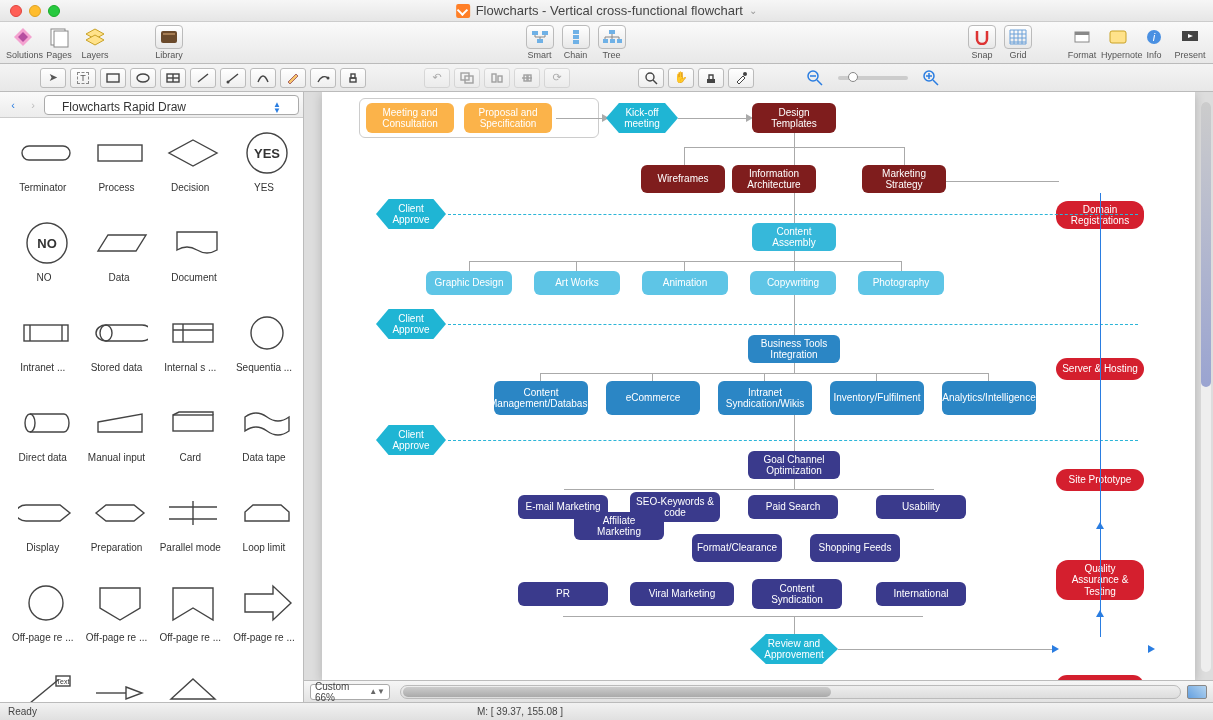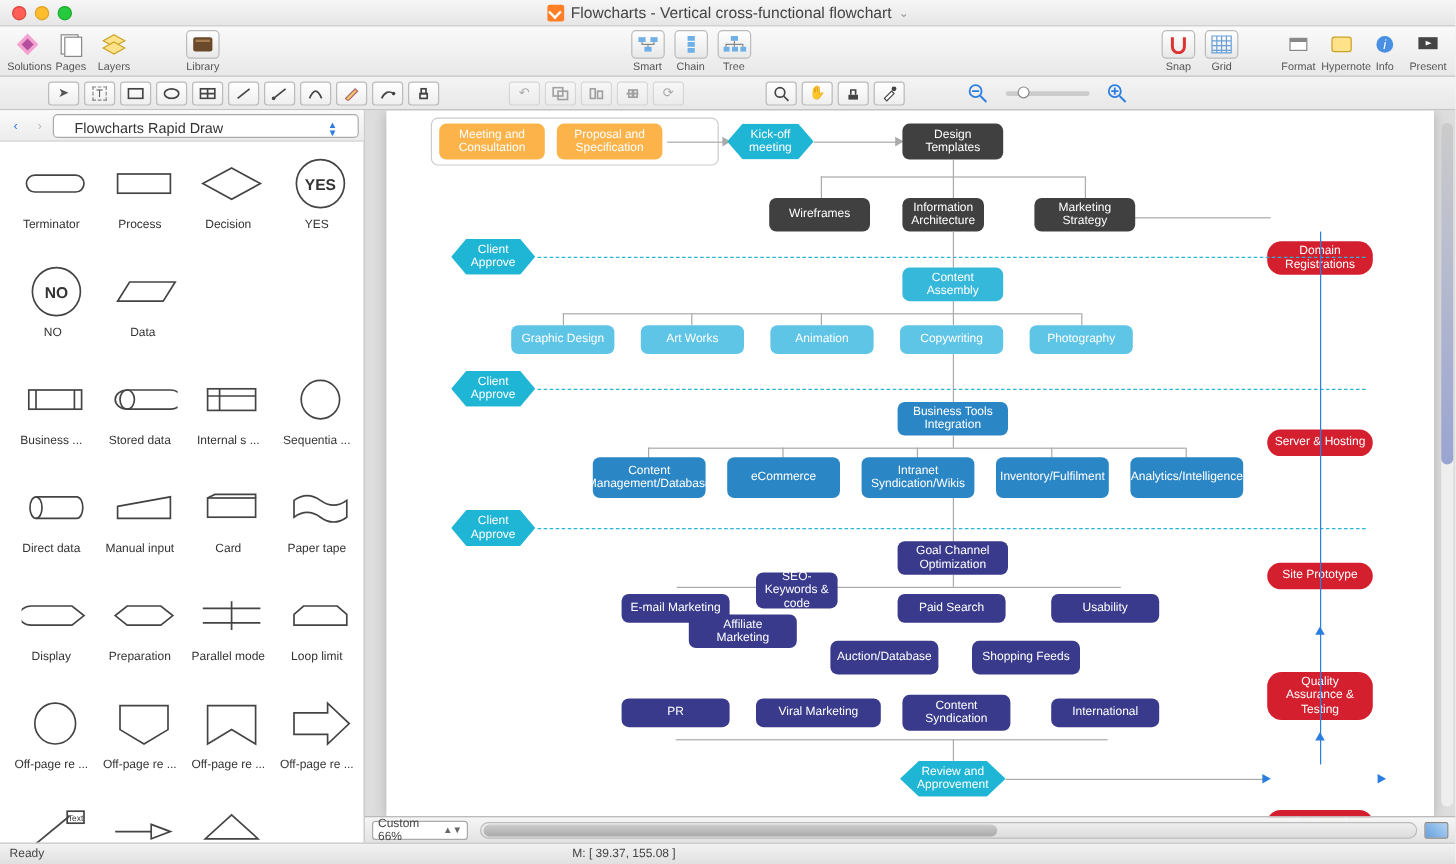--- a/index.html
+++ b/index.html
@@ -38,21 +38,21 @@
 .shapes-row { display: flex; }
 .shape-cell { width: 75px; height: 90px; display: flex; flex-direction: column; align-items: flex-end; justify-content: flex-start; cursor: pointer;}
 .shape-icon { width: 64px; height: 54px; display: flex; align-items: center; justify-content: center; }
 .shape-cell .lbl { font-size: 10px; color: #333; text-align: center; margin-top: 2px; white-space: nowrap; overflow:hidden; text-overflow:ellipsis; width:70px;}
 
 .canvas-wrap { flex:1; background: #ddd; position: relative; overflow: hidden; }
 .page-bg { position: absolute; left: 18px; top: 0; right: 18px; bottom: 22px; background: #fff; box-shadow: 0 2px 10px rgba(0,0,0,.2); }
 .canvas { position: absolute; inset: 0; }
 
 .node { position: absolute; display: flex; align-items: center; justify-content: center; text-align: center; color: #fff; font-size: 10px; line-height: 1.15; border-radius: 6px; padding: 4px 6px; }
-.node.orange { background: #404040; }
+.node.orange { background: #7f1d1d; }
 .node.orange.light { background: #fbb34a; }
 .node.cyan { background: #36b8da; }
 .node.ltblue { background: #5ec5e6; }
 .node.blue { background: #2b86c5; }
 .node.indigo { background: #3a3a8c; }
 .node.red { background: #d41f2e; margin-top: 36px; }
 .hex { clip-path: polygon(18% 0, 82% 0, 100% 50%, 82% 100%, 18% 100%, 0 50%); border-radius: 0; }
 .hex.cyanh { background: #1fb5d4; }
 .outline-box { position: absolute; border: 1px solid #ccc; border-radius: 6px; }
 
@@ -368,31 +368,39 @@
             <div class="lbl">NO</div>
           </div>
           <div class="shape-cell">
             <div class="shape-icon">
               <svg width="56" height="30">
                 <polygon points="14,7 52,7 42,23 4,23" class="shp"></polygon>
               </svg>
             </div>
             <div class="lbl">Data</div>
           </div>
+          <div class="shape-cell">
+            <div class="shape-icon">
+              <svg width="56" height="34">
+                <path d="M8 6h40v18q-10 6-20 0t-20 0z" class="shp"></path>
+              </svg>
+            </div>
+            <div class="lbl">Document</div>
+          </div>
         </div>
         <div class="shapes-row">
           <div class="shape-cell">
             <div class="shape-icon">
               <svg width="56" height="30">
                 <rect x="6" y="7" width="44" height="16" class="shp"></rect>
                 <line x1="12" y1="7" x2="12" y2="23" class="shp"></line>
                 <line x1="44" y1="7" x2="44" y2="23" class="shp"></line>
               </svg>
             </div>
-            <div class="lbl">Business ...</div>
+            <div class="lbl">Intranet ...</div>
           </div>
           <div class="shape-cell">
             <div class="shape-icon">
               <svg width="56" height="30">
                 <path d="M14 7h36a10 8 0 0 1 0 16H14a10 8 0 0 1 0-16z" class="shp"></path>
                 <ellipse cx="14" cy="15" rx="6" ry="8" class="shp"></ellipse>
               </svg>
             </div>
             <div class="lbl">Stored data</div>
           </div>
@@ -441,21 +449,21 @@
               </svg>
             </div>
             <div class="lbl">Card</div>
           </div>
           <div class="shape-cell">
             <div class="shape-icon">
               <svg width="56" height="32">
                 <path d="M6 10q11-8 22 0t22 0v14q-11 8-22 0t-22 0z" class="shp"></path>
               </svg>
             </div>
-            <div class="lbl">Paper tape</div>
+            <div class="lbl">Data tape</div>
           </div>
         </div>
         <div class="shapes-row">
           <div class="shape-cell">
             <div class="shape-icon">
               <svg width="56" height="30">
                 <path d="M8 7h34l10 8-10 8H8a10 8 0 0 1 0-16z" class="shp"></path>
               </svg>
             </div>
             <div class="lbl">Display</div>
@@ -576,21 +584,21 @@
       <div class="node orange" style="left:448px;top:11px;width:84px;height:30px">Design Templates</div>
 
       <div class="conn v" style="left:490px;top:41px;height:14px"></div>
       <div class="conn h" style="left:380px;top:55px;width:220px"></div>
       <div class="conn v" style="left:380px;top:55px;height:18px"></div>
       <div class="conn v" style="left:490px;top:55px;height:18px"></div>
       <div class="conn v" style="left:600px;top:55px;height:18px"></div>
       <div class="conn h" style="left:635px;top:89px;width:120px"></div>
 
       <div class="node orange" style="left:337px;top:73px;width:84px;height:28px">Wireframes</div>
-      <div class="node orange" style="left:448px;top:73px;width:68px;height:28px">Information Architecture</div>
+      <div class="node orange" style="left:428px;top:73px;width:84px;height:28px">Information Architecture</div>
       <div class="node orange" style="left:558px;top:73px;width:84px;height:28px">Marketing Strategy</div>
       <div class="node red" style="left:752px;top:73px;width:88px;height:28px;border-radius:12px">Domain Registrations</div>
 
       <div class="node hex cyanh" style="left:72px;top:107px;width:70px;height:30px">Client Approve</div>
       <div class="dashed-line" style="left:144px;top:122px;width:690px"></div>
 
       <div class="conn v" style="left:490px;top:101px;height:30px"></div>
       <div class="node cyan" style="left:448px;top:131px;width:84px;height:28px">Content Assembly</div>
 
       <div class="conn v" style="left:490px;top:159px;height:10px"></div>
@@ -632,26 +640,26 @@
       <div class="dashed-line" style="left:144px;top:348px;width:690px"></div>
       <div class="node red" style="left:752px;top:341px;width:88px;height:22px;border-radius:12px">Site Prototype</div>
 
       <div class="conn v" style="left:490px;top:323px;height:36px"></div>
       <div class="node indigo" style="left:444px;top:359px;width:92px;height:28px">Goal Channel Optimization</div>
 
       <div class="conn v" style="left:490px;top:387px;height:10px"></div>
       <div class="conn h" style="left:260px;top:397px;width:370px"></div>
 
       <div class="node indigo" style="left:214px;top:403px;width:90px;height:24px">E-mail Marketing</div>
-      <div class="node indigo" style="left:326px;top:385px;width:68px;height:30px">SEO-Keywords &amp; code</div>
+      <div class="node indigo" style="left:326px;top:400px;width:90px;height:30px">SEO-Keywords &amp; code</div>
       <div class="node indigo" style="left:444px;top:403px;width:90px;height:24px">Paid Search</div>
       <div class="node indigo" style="left:572px;top:403px;width:90px;height:24px">Usability</div>
 
       <div class="node indigo" style="left:270px;top:420px;width:90px;height:28px">Affiliate Marketing</div>
-      <div class="node indigo" style="left:388px;top:442px;width:90px;height:28px">Auction/Database</div>
+      <div class="node indigo" style="left:388px;top:442px;width:90px;height:28px">Format/Clearance</div>
       <div class="node indigo" style="left:506px;top:442px;width:90px;height:28px">Shopping Feeds</div>
 
       <div class="node indigo" style="left:214px;top:490px;width:90px;height:24px">PR</div>
       <div class="node indigo" style="left:326px;top:490px;width:104px;height:24px">Viral Marketing</div>
       <div class="node indigo" style="left:448px;top:487px;width:90px;height:30px">Content Syndication</div>
       <div class="node indigo" style="left:572px;top:490px;width:90px;height:24px">International</div>
 
       <div class="node red" style="left:752px;top:432px;width:88px;height:40px;border-radius:12px">Quality Assurance &amp; Testing</div>
 
       <div class="conn h" style="left:259px;top:524px;width:360px"></div>

